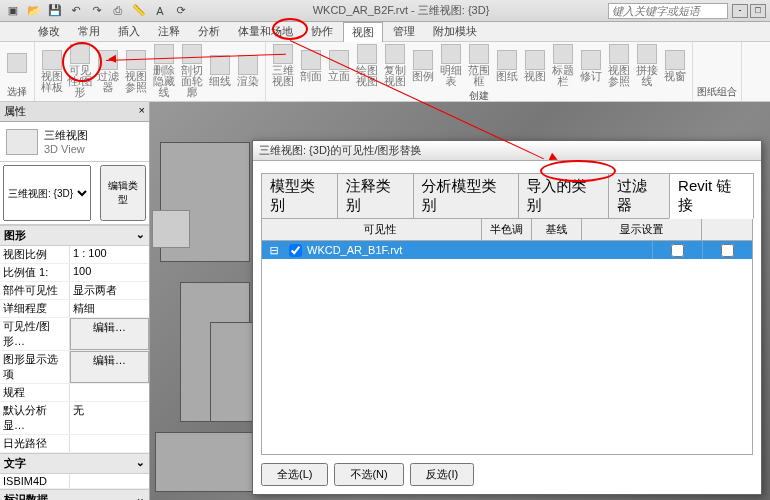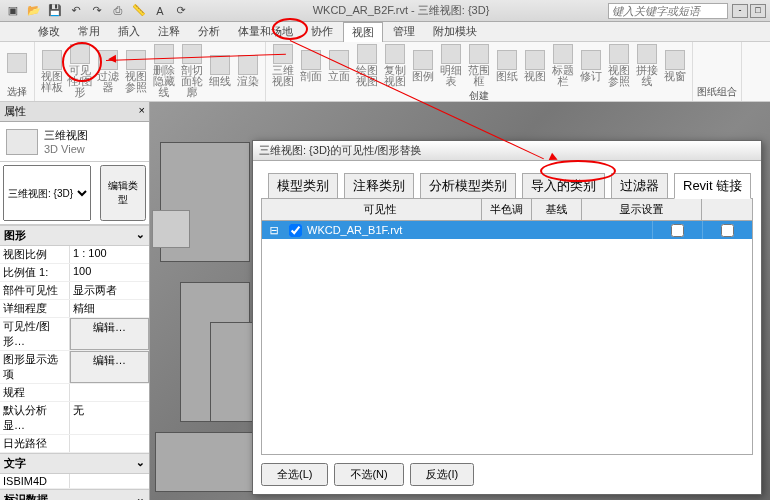--- a/index.html
+++ b/index.html
@@ -43,21 +43,21 @@
 .props-row .v.btn { background: #eee; border: 1px solid #aaa; text-align: center; }
 
 .viewport { flex: 1; background: #888; position: relative; overflow: hidden; }
 .model-bg { position: absolute; inset: 0; background: linear-gradient(135deg,#999 0%,#777 40%,#888 60%,#666 100%); }
 .model-block { position: absolute; background: #aaa; border: 1px solid #555; }
 
 .dialog { position: absolute; left: 252px; top: 140px; width: 510px; height: 355px; background: #fff; border: 1px solid #666; box-shadow: 2px 2px 8px rgba(0,0,0,.4); display: flex; flex-direction: column; }
 .dialog-title { height: 20px; background: linear-gradient(#fff,#e0e0e0); border-bottom: 1px solid #aaa; padding: 2px 6px; color: #333; }
 .dialog-body { flex: 1; padding: 8px; display: flex; flex-direction: column; }
 .dialog-tabs { display: flex; margin-top: 4px; }
-.dialog-tab { padding: 3px 8px; border: 1px solid #aaa; background: #eee; font-size: 13px; margin-right: -1px; margin-left: 7px; }
+.dialog-tab { padding: 3px 8px; border: 1px solid #aaa; background: #eee; font-size: 15px; margin-right: -1px; }
 .dialog-tab.active { background: #fff; border-bottom-color: #fff; position: relative; z-index: 1; }
 .dialog-table-wrap { flex: 1; border: 1px solid #aaa; margin-top: -1px; background: #fff; }
 .dialog-table-hdr { display: flex; background: #eee; border-bottom: 1px solid #aaa; }
 .dialog-table-hdr .col { border-right: 1px solid #aaa; padding: 3px; text-align: center; }
 .dialog-row { display: flex; background: #3393df; color: #fff; height: 18px; align-items: center; }
 .dialog-row .cb { width: 24px; text-align: center; }
 .dialog-row .name { flex: 1; padding-left: 2px; }
 .dialog-row .cell { border-left: 1px solid #5ba9e5; height: 100%; display: flex; align-items: center; justify-content: center; }
 .dialog-row .disp-btn { background: #eee; border: 1px solid #777; color: #333; font-size: 10px; padding: 0 10px; }
 .dialog-footer { display: flex; gap: 6px; justify-content: flex-start; padding-top: 8px; }

